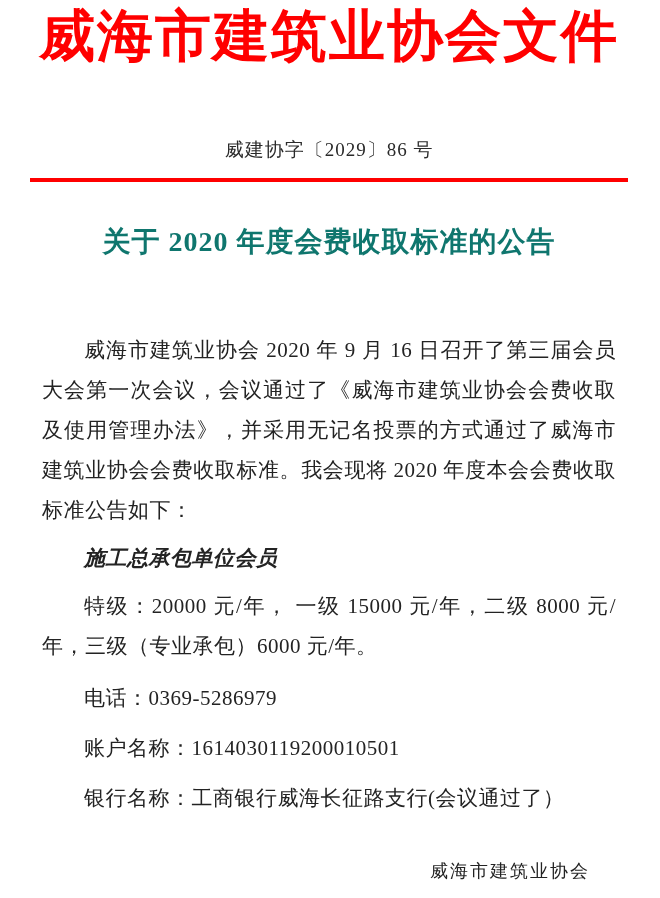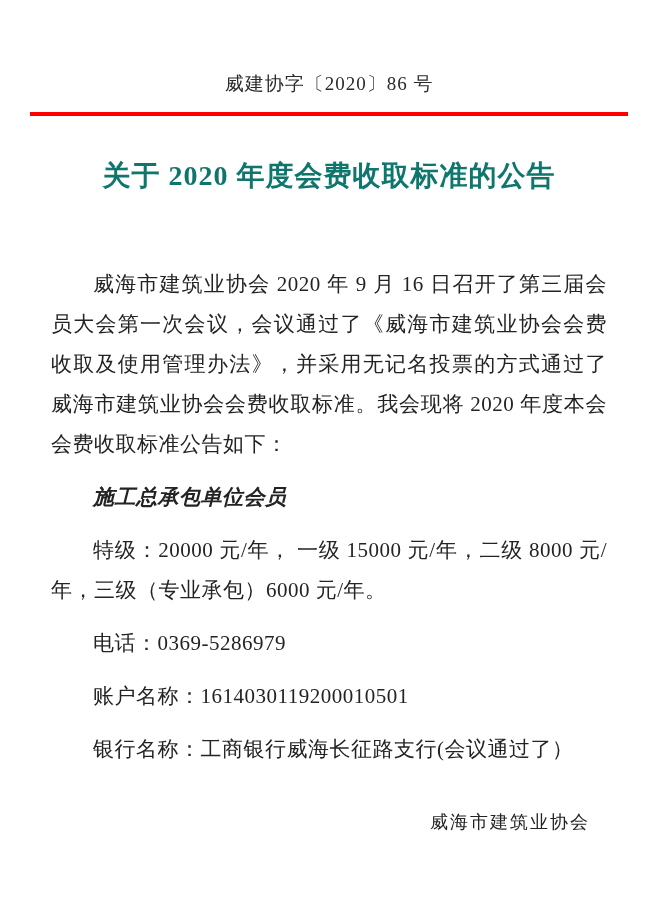--- a/index.html
+++ b/index.html
@@ -48,21 +48,21 @@
   .doc-title {
     margin: 42px 0 0 0;
     font-size: 28px;
     line-height: 36px;
     font-weight: bold;
     text-align: center;
     letter-spacing: 1px;
     color: #0f766e;
   }
   .body-para {
-    margin: 13px;
+    margin: 4px;
     font-size: 21px;
     line-height: 40px;
     letter-spacing: 0.5px;
     text-align: justify;
     text-indent: 2em;
     color: #232323;
   }
   .para-intro    { margin-top: 70px; }
   .para-category { margin-top: 8px; font-style: italic; font-weight: 600; }
   .para-fee      { margin-top: 8px; }
@@ -80,22 +80,23 @@
     line-height: 30px;
     letter-spacing: 2px;
     color: #232323;
   }
 </style>
 </head>
 <body>
 
 <div class="page">
 
+  <h1 class="banner-title">威海市建筑业协会文件</h1>
 
-  <div class="doc-number">威建协字〔2020〕86 号</div>
+  <div class="doc-number">威建协字〔2029〕86 号</div>
 
   <hr class="red-rule">
 
   <h2 class="doc-title">关于 2020 年度会费收取标准的公告</h2>
 
   <p class="body-para para-intro">威海市建筑业协会 2020 年 9 月 16 日召开了第三届会员大会第一次会议，会议通过了《威海市建筑业协会会费收取及使用管理办法》，并采用无记名投票的方式通过了威海市建筑业协会会费收取标准。我会现将 2020 年度本会会费收取标准公告如下：</p>
 
   <p class="body-para para-category">施工总承包单位会员</p>
 
   <p class="body-para para-fee">特级：20000 元/年， 一级 15000 元/年，二级 8000 元/年，三级（专业承包）6000 元/年。</p>

